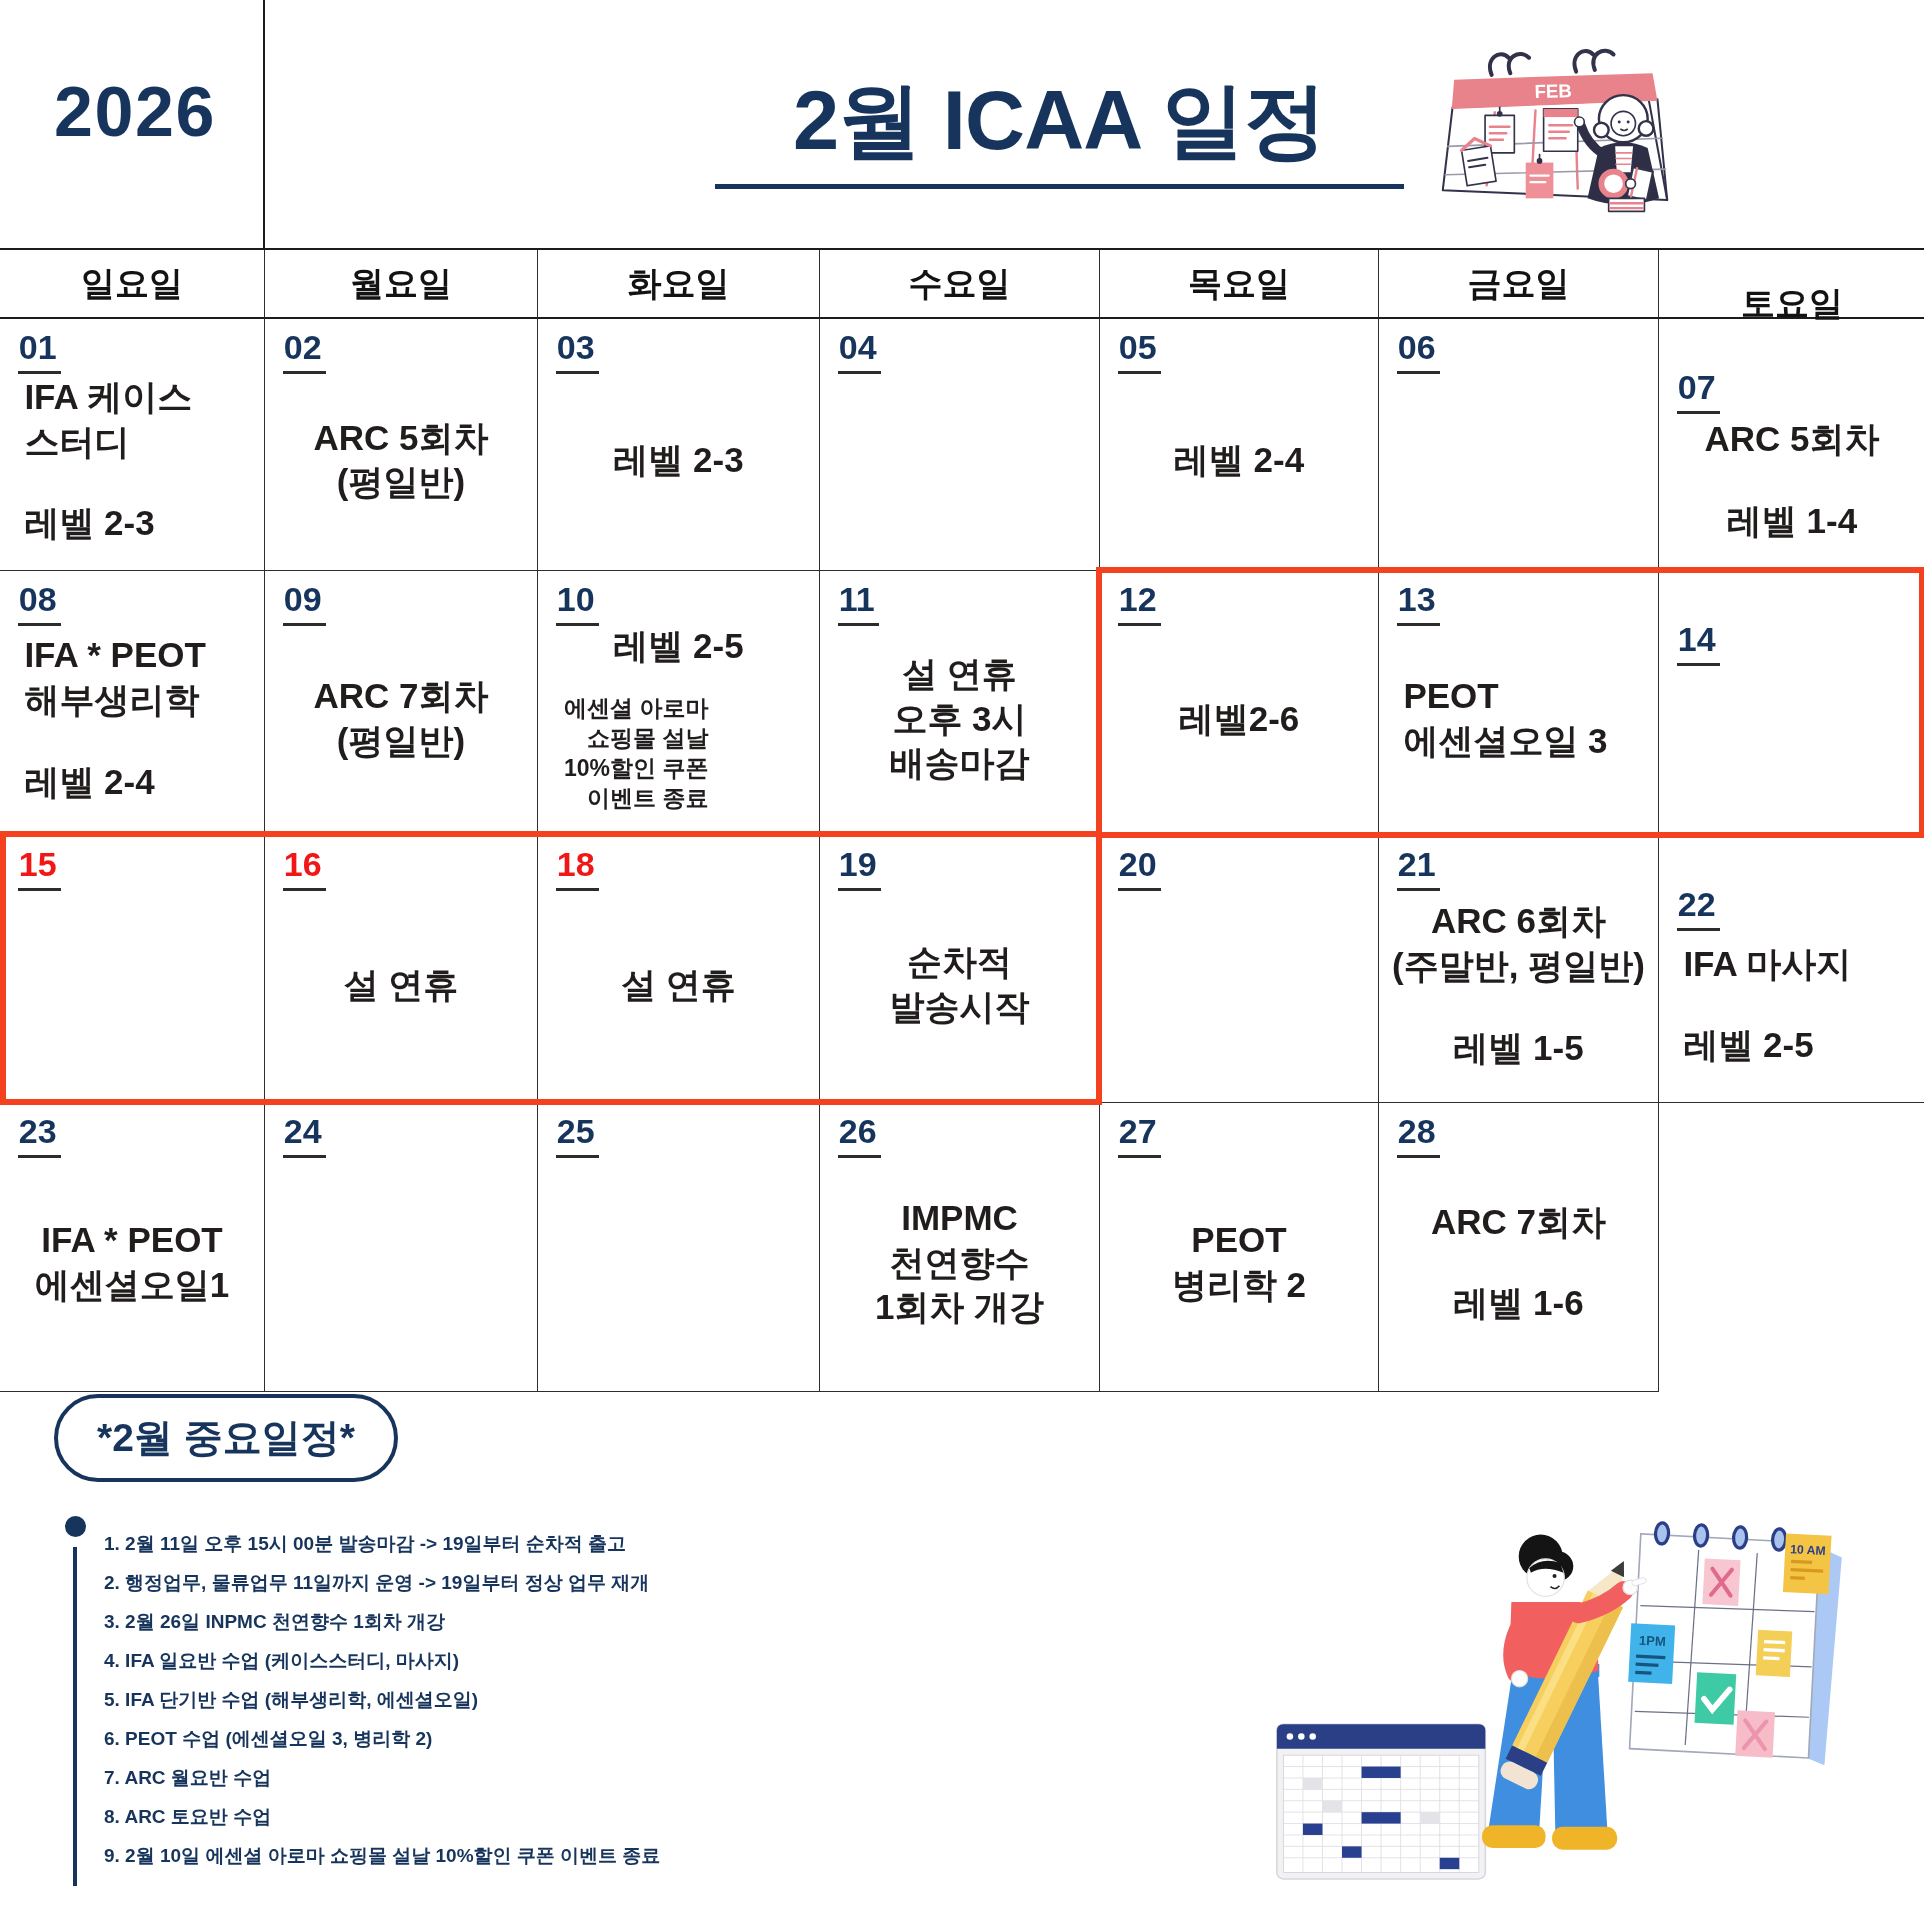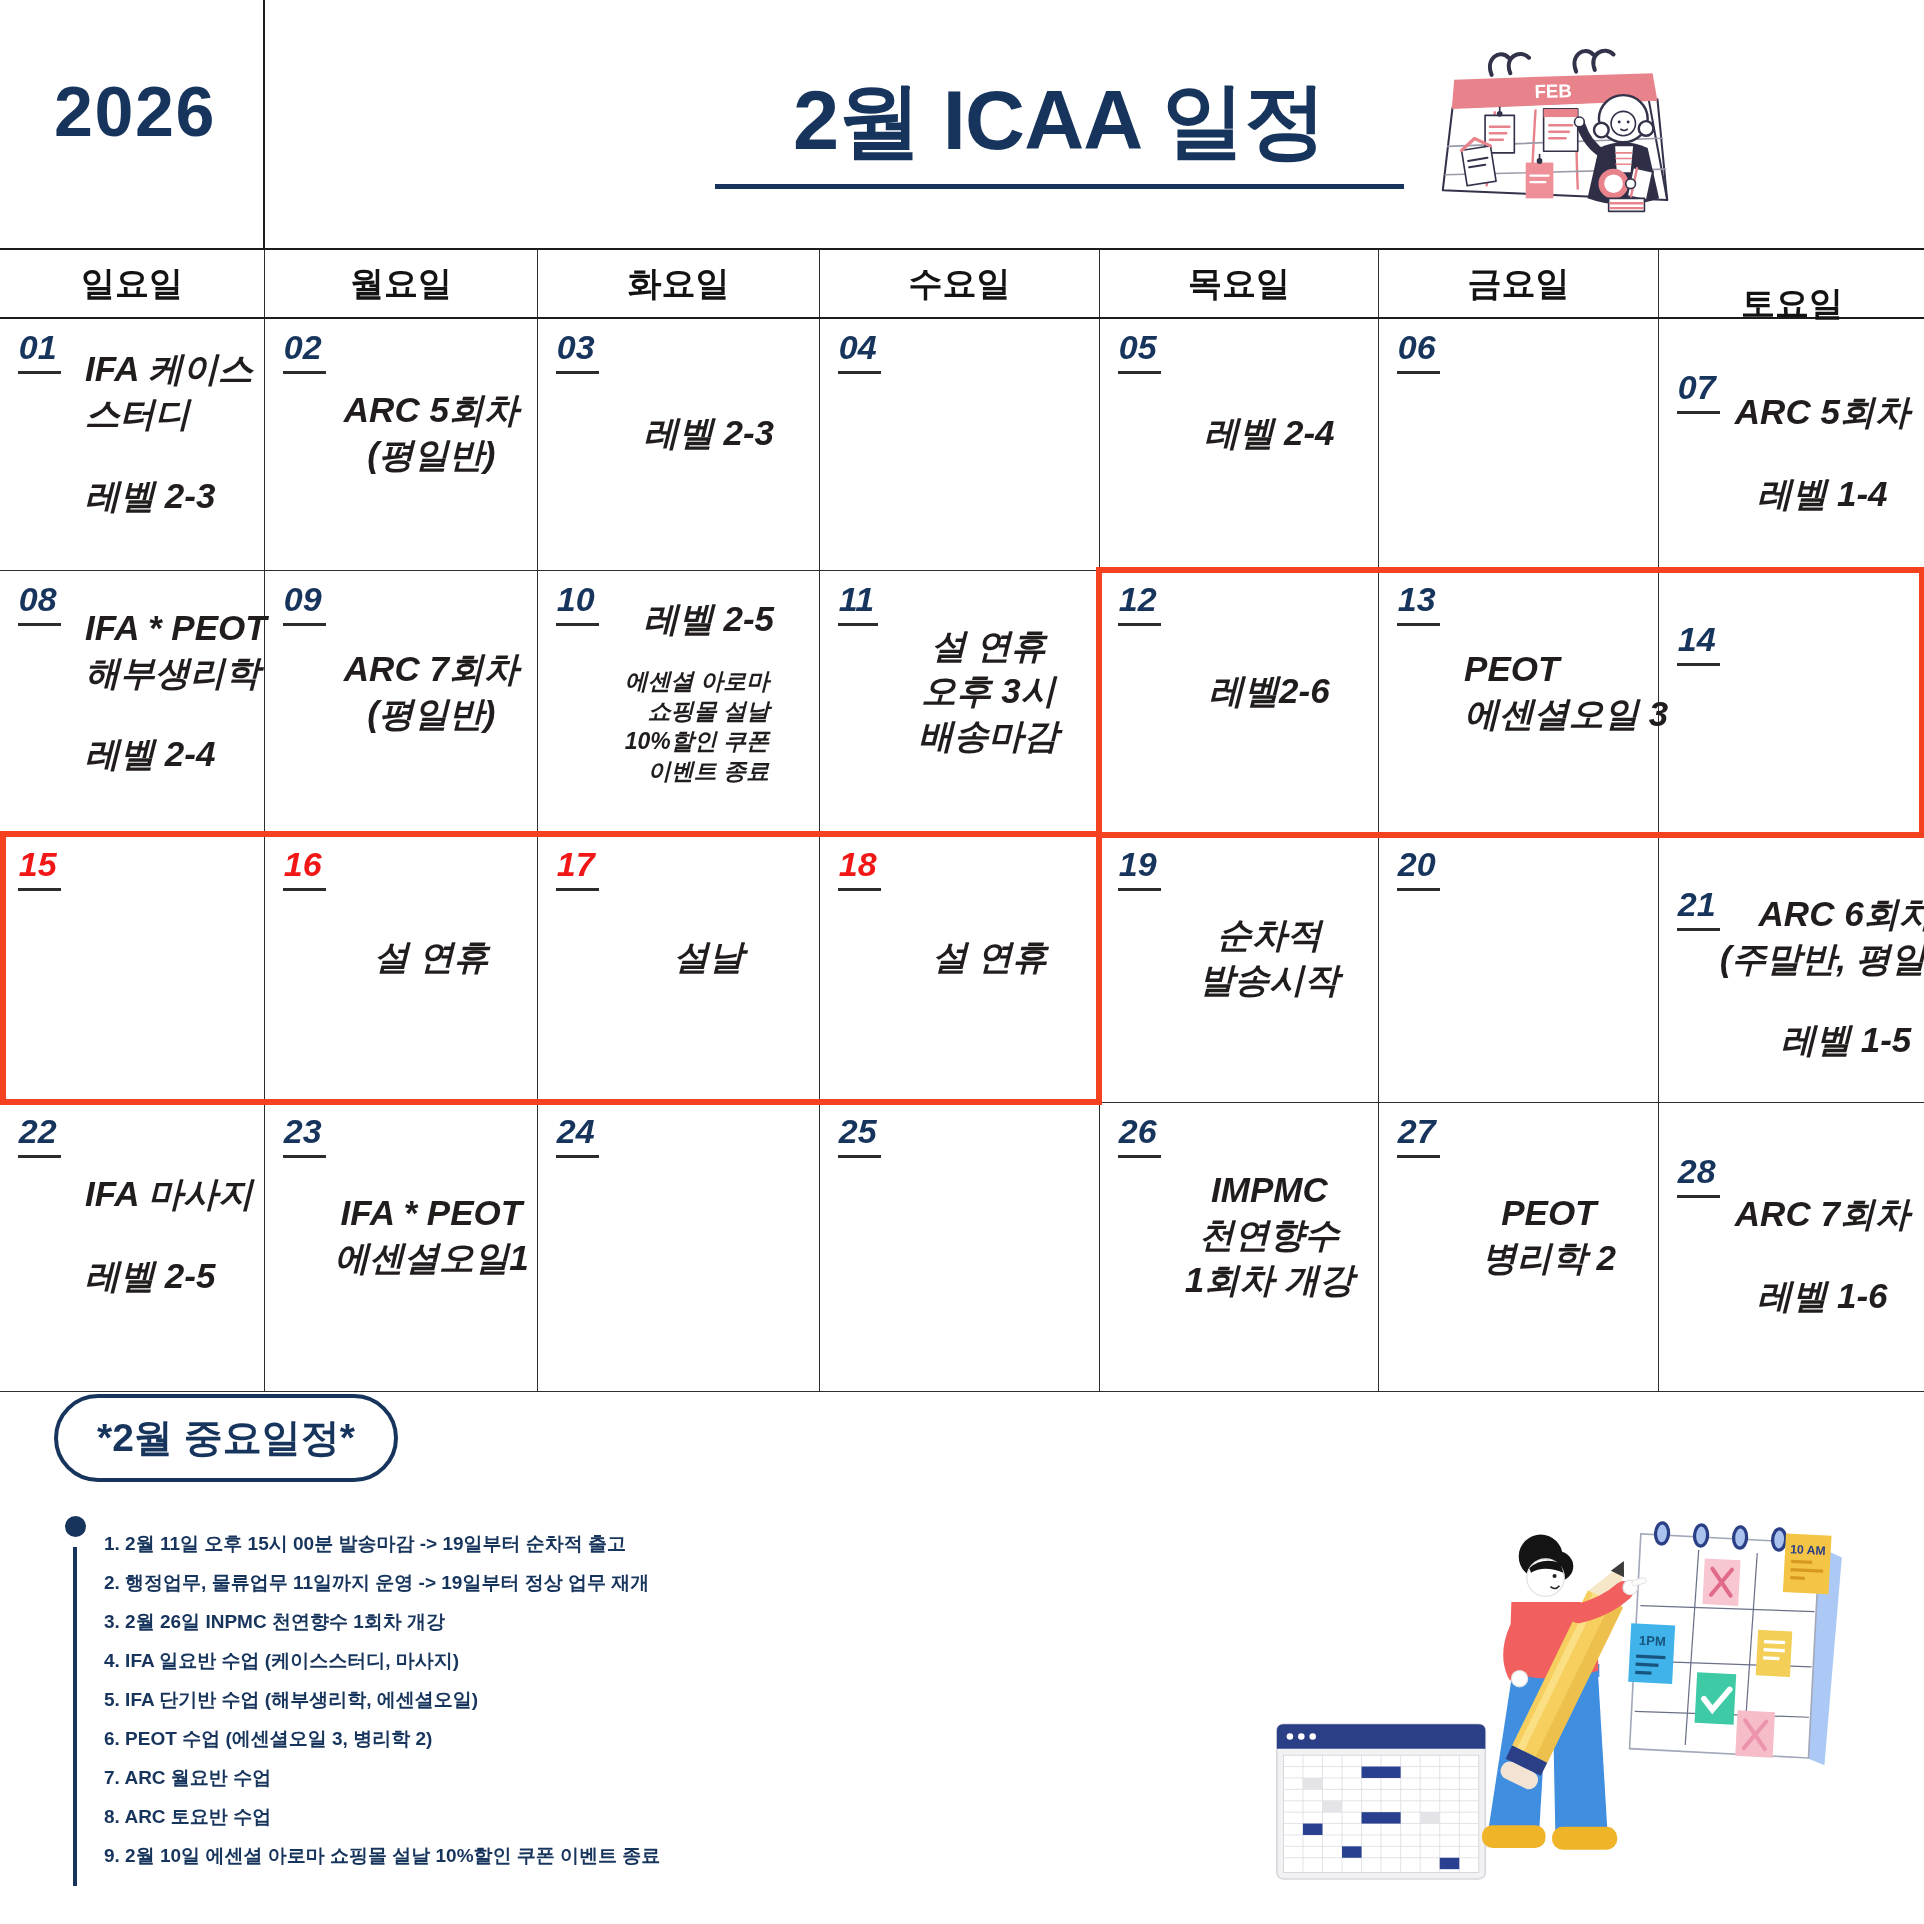--- a/index.html
+++ b/index.html
@@ -27,22 +27,22 @@
 
   
   #calendar{position:absolute;left:0;top:248px;width:1925px;display:grid;
         grid-template-columns:265px 273px 282px 280px 279px 280px 266px;
         grid-template-rows:69px 252px 265px 267px 289px;
         border-top:2.4px solid var(--heavy-line);background:#fff;}
   #calendar > :nth-child(7n){border-right:none;margin-top:40px;}
   .cal-head{display:flex;align-items:center;justify-content:center;
         border-right:1.6px solid var(--grid-line);border-bottom:2.4px solid var(--heavy-line);
         font-size:34px;font-weight:700;color:#131313;}
-  .cal-cell{position:relative;display:flex;flex-direction:row;
-        border-right:1.6px solid var(--grid-line);border-bottom:1.6px solid var(--grid-line);font-style:italic;}
+  .cal-cell{position:relative;display:flex;flex-direction:column;
+        border-right:1.6px solid var(--grid-line);border-bottom:1.6px solid var(--grid-line);}
   .daynum{display:inline-block;align-self:flex-start;margin:11.4px 0 0 18px;
         font-size:34px;font-weight:800;color:var(--navy);line-height:1;
         padding:0 4.1px 6.5px 0.8px;border-bottom:3.3px solid #2c2c2c;}
   .daynum.red{color:var(--holiday-red);}
   .events{flex:1;display:flex;flex-direction:column;justify-content:center;align-items:center;
         gap:37px;padding-bottom:23px;min-height:0;}
   .cal-cell.left .events{align-items:flex-start;padding-left:24.4px;}
   .event{font-size:35px;font-weight:700;line-height:1.28;color:var(--event-ink);
         text-align:center;white-space:nowrap;}
   .cal-cell.left .event{text-align:left;}
@@ -279,28 +279,20 @@
       </div>
       <div class="cal-cell">
         <span class="daynum red">15</span>
         <div class="events"></div>
       </div>
       <div class="cal-cell">
         <span class="daynum red">16</span>
         <div class="events">
           <div class="event">
             <div>설 연휴</div>
-          </div>
-        </div>
-      </div>
-      <div class="cal-cell">
-        <span class="daynum red">17</span>
-        <div class="events">
-          <div class="event">
-            <div>설날</div>
           </div>
         </div>
       </div>
       <div class="cal-cell">
         <span class="daynum red">18</span>
         <div class="events">
           <div class="event">
             <div>설 연휴</div>
           </div>
         </div>

